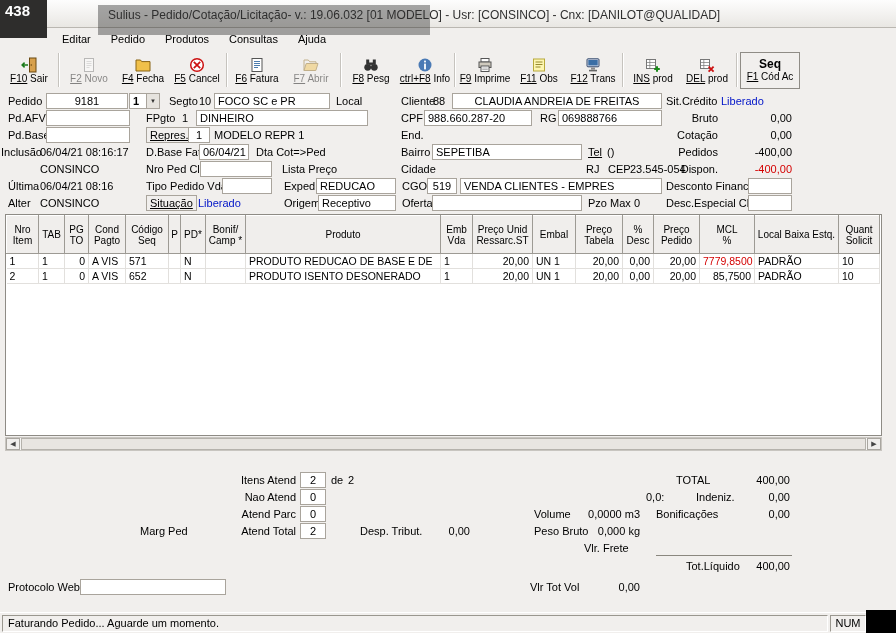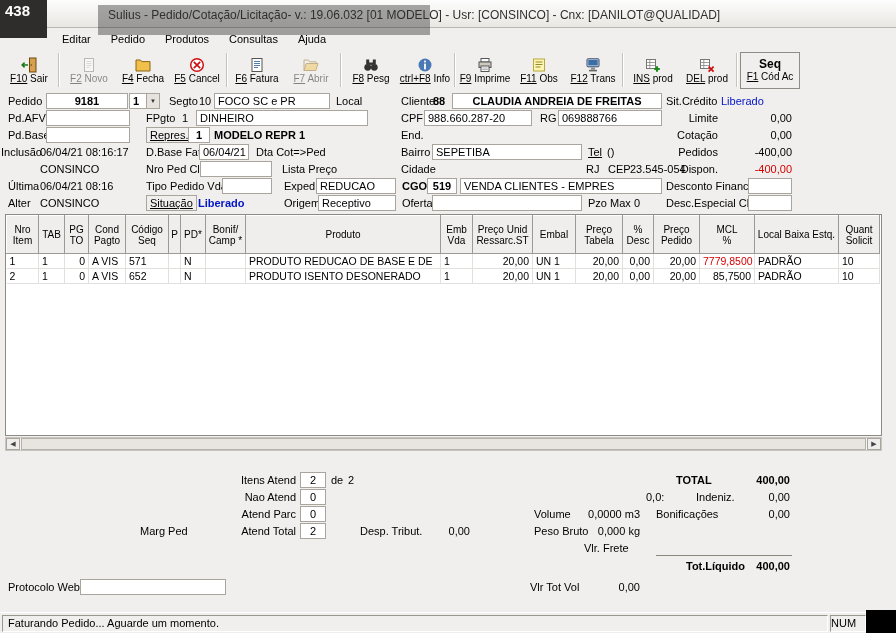--- a/index.html
+++ b/index.html
@@ -29,21 +29,21 @@
   .seqtitle{font-weight:bold;font-size:12px;line-height:13px}
   .seqsub{font-size:10px;line-height:11px}
 
   
   .form{position:absolute;left:0;top:90px;width:896px;height:124px}
   .lbl{position:absolute;white-space:nowrap;line-height:13px}
   .rlbl{position:absolute;white-space:nowrap;text-align:right;line-height:13px}
   .val{position:absolute;white-space:nowrap;text-align:right;line-height:13px}
   .fld{position:absolute;height:16px;background:#fff;border:1px solid #a9a49c;padding:0 3px;line-height:14px;white-space:nowrap;overflow:hidden}
   .flat{position:absolute;white-space:nowrap;line-height:13px}
-  .b{font-weight:bold}.c{text-align:center}.rt{text-align:right}
+  .b{font-weight:normal}.c{text-align:center}.rt{text-align:right}
   .blue{color:#0014c8}.red{color:#d40000}
   .link{text-decoration:underline;cursor:pointer}
   .boxlink{position:absolute;border:1px solid #a9a49c;background:#f1efed;height:16px;line-height:14px;padding:0 3px;text-decoration:underline;cursor:pointer}
   .combo{position:absolute;height:16px;background:#fff;border:1px solid #a9a49c;display:flex}
   .combo-val{flex:1;padding-left:3px;line-height:14px;font-weight:bold}
   .combo-btn{width:13px;background:#e6e3de;border-left:1px solid #a9a49c;font-size:6px;display:flex;align-items:center;justify-content:center;color:#333}
 
   
   .grid-wrap{position:absolute;left:5px;top:214px;width:877px;height:222px;background:#fff;border:1px solid #8e8b85;overflow:hidden}
   table.grid{border-collapse:collapse;table-layout:fixed;width:873px;font-size:10.5px}
@@ -53,21 +53,21 @@
   .scroll-btn{width:14px;background:#f0eeec;border:1px solid #a9a6a0;font-size:7px;display:flex;align-items:center;justify-content:center;color:#444}
   .scroll-thumb{flex:1;background:#e8e5e1;border:1px solid #b5b2ac;margin:0 1px}
 
   
   .summary{position:absolute;left:0;top:460px;width:896px;height:150px}
   .sumline{position:absolute;background:#8a877f;height:1px}
 
   
   .statusbar{position:absolute;left:0;top:612px;width:896px;height:21px;background:#f1efed;border-top:1px solid #fff}
   .status-msg{position:absolute;left:2px;top:2px;width:826px;height:17px;border:1px solid;border-color:#9a978f #ffffff #ffffff #9a978f;line-height:15px;padding:0 5px;white-space:nowrap;overflow:hidden}
-  .status-num{position:absolute;left:830px;top:2px;width:36px;height:17px;border:1px solid;border-color:#9a978f #ffffff #ffffff #9a978f;line-height:15px;text-align:left}
+  .status-num{position:absolute;left:830px;top:2px;width:36px;height:17px;border:1px solid;border-color:#9a978f #ffffff #ffffff #9a978f;line-height:15px;text-align:center}
   .black-corner{position:absolute;left:866px;top:610px;width:30px;height:23px;background:#000;z-index:25}
 </style>
 </head>
 <body>
 
 <div class="screen">
 
   <div class="titlebar">
     <div class="dark-strip"></div>
     <div class="title-text">Sulius - Pedido/Cotação/Licitação- v.: 19.06.032  [01 MODELO] - Usr: [CONSINCO] - Cnx: [DANILOT@QUALIDAD]</div>
@@ -242,21 +242,21 @@
 
     <span class="lbl" style="left:8px;top:22px">Pd.AFV</span>
     <span class="fld" style="left:46px;top:20px;width:84px"></span>
     <span class="lbl" style="left:146px;top:22px">FPgto</span>
     <span class="lbl" style="left:182px;top:22px">1</span>
     <span class="fld" style="left:196px;top:20px;width:172px">DINHEIRO</span>
     <span class="lbl" style="left:401px;top:22px">CPF</span>
     <span class="fld" style="left:424px;top:20px;width:108px">988.660.287-20</span>
     <span class="lbl" style="left:540px;top:22px">RG</span>
     <span class="fld" style="left:558px;top:20px;width:104px">069888766</span>
-    <span class="rlbl" style="left:650px;top:22px;width:68px">Limite</span>
+    <span class="rlbl" style="left:650px;top:22px;width:68px">Bruto</span>
     <span class="val" style="left:722px;top:22px;width:70px">0,00</span>
 
     <span class="lbl" style="left:8px;top:39px">Pd.Base</span>
     <span class="fld" style="left:46px;top:37px;width:84px"></span>
     <span class="boxlink" style="left:146px;top:37px">Repres.</span>
     <span class="fld b c" style="left:188px;top:37px;width:22px">1</span>
     <span class="lbl b" style="left:214px;top:39px">MODELO REPR 1</span>
     <span class="lbl" style="left:401px;top:39px">End.</span>
     <span class="rlbl" style="left:650px;top:39px;width:68px">Cotação</span>
     <span class="val" style="left:722px;top:39px;width:70px">0,00</span>

